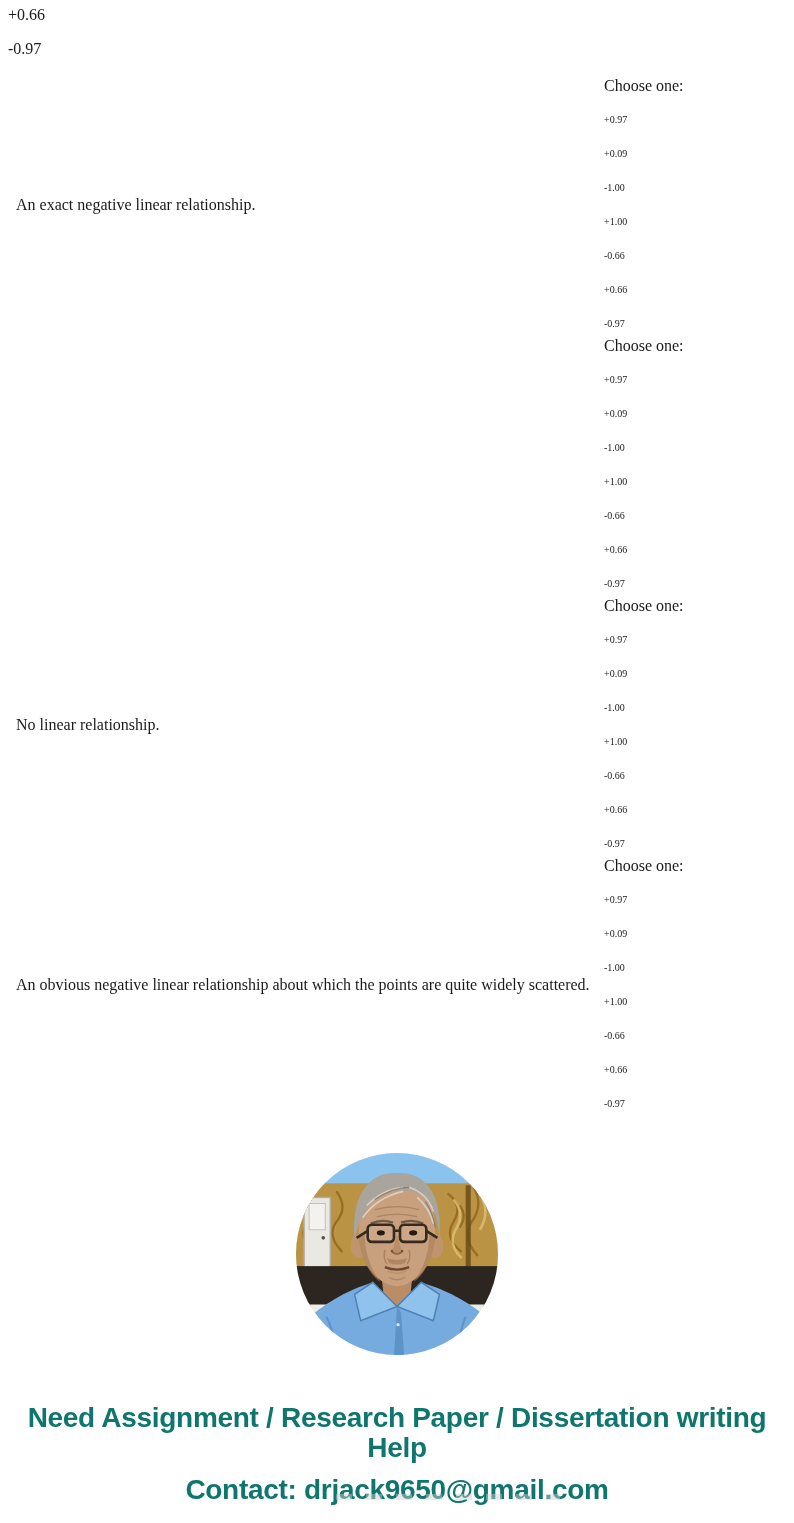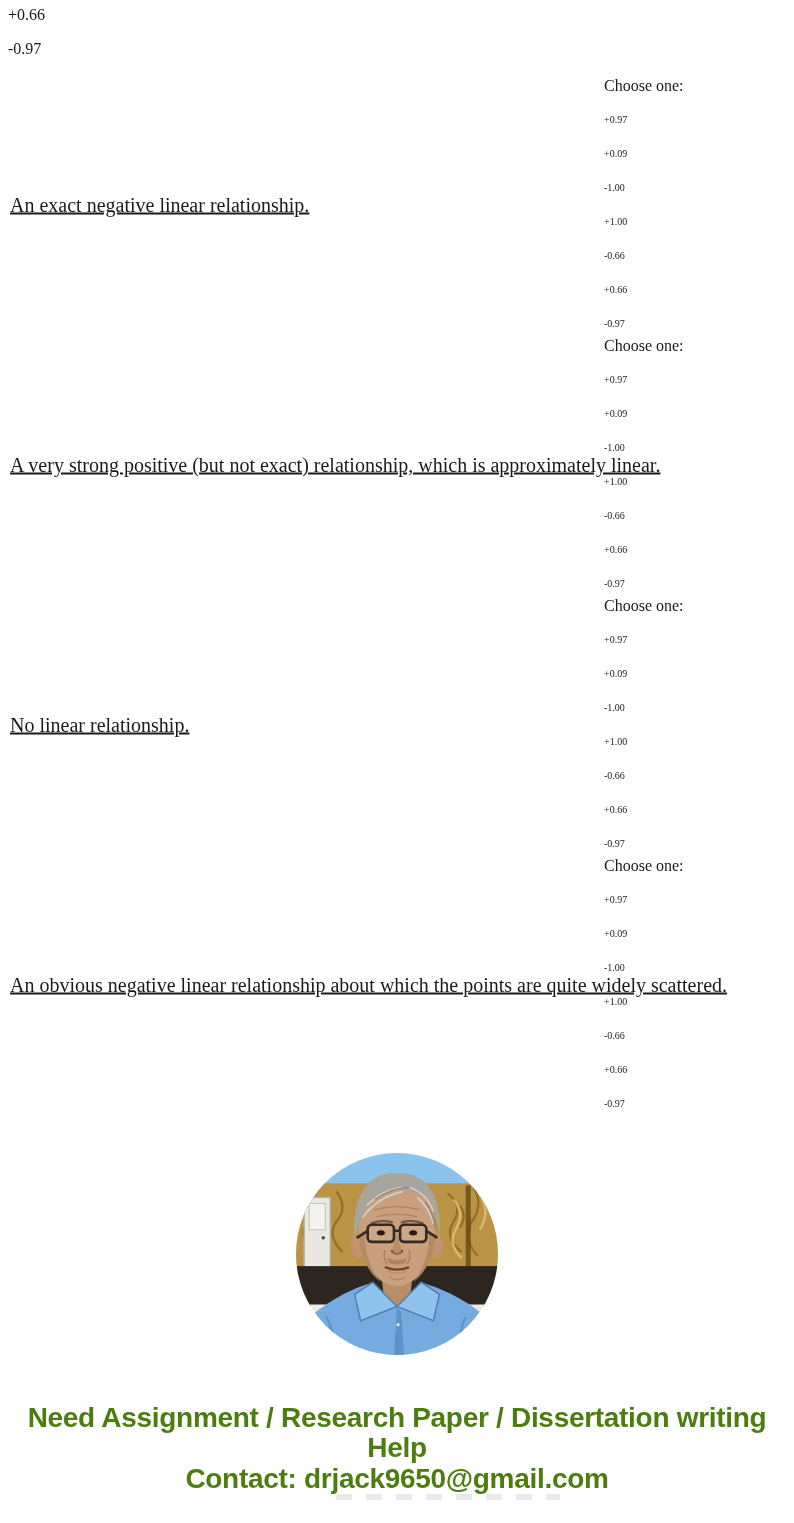--- a/index.html
+++ b/index.html
@@ -10,40 +10,40 @@
   }
   .page { position: absolute; inset: 0; background: #ffffff; }
 
   
   .stray { position: absolute; left: 8px; top: -2px; }
   .stray .opt-line { height: 34px; line-height: 34px; font-size: 16px; }
 
   
   .qrow { position: absolute; left: 0; width: 794px; height: 260px; }
   .qtext {
-    position: absolute; left: 10px; top: 50%; transform: translateY(-50%);
-    font-size: 20px; white-space: nowrap; text-decoration: underline;
+    position: absolute; left: 16px; top: 50%; transform: translateY(-50%);
+    font-size: 16px; white-space: nowrap;
   }
   .choices { position: absolute; left: 604px; top: 0; }
   .choose-label { height: 22px; line-height: 22px; font-size: 16px; }
   .optlist { margin-top: 6px; }
   .opt { height: 34px; line-height: 34px; font-size: 10px; cursor: pointer; }
 
   
   .avatar-wrap { position: absolute; left: 296px; top: 1153px; width: 202px; height: 202px; }
   .avatar-wrap svg { display: block; width: 202px; height: 202px; }
 
   
   .footer {
     position: absolute; left: 0; top: 1403px; width: 794px; text-align: center;
     font-family: "Liberation Sans", "DejaVu Sans", sans-serif;
-    font-weight: bold; color: #4d7c0f; letter-spacing: -0.3px;
+    font-weight: bold; color: #0f766e; letter-spacing: -0.3px;
   }
   .footer .heading { font-size: 28px; line-height: 30px; max-width: 762px; margin: 0 auto; }
-  .footer .contact { font-size: 28px; line-height: 30px; margin-top: 1px; }
+  .footer .contact { font-size: 28px; line-height: 30px; margin-top: 12px; }
 
   
   .artifact {
     position: absolute; left: 336px; top: 1494px; width: 224px; height: 6px;
     background: repeating-linear-gradient(90deg, #cfcfcf 0 16px, transparent 16px 30px);
     opacity: 0.45; filter: blur(0.6px);
   }
 </style>
 </head>
 <body>
@@ -65,21 +65,20 @@
         <div class="opt">-1.00</div>
         <div class="opt">+1.00</div>
         <div class="opt">-0.66</div>
         <div class="opt">+0.66</div>
         <div class="opt">-0.97</div>
       </div>
     </div>
   </div>
 
   <div class="qrow" style="top:335px">
-    <div class="qtext">A very strong positive (but not exact) relationship, which is approximately linear.</div>
     <div class="choices">
       <div class="choose-label">Choose one:</div>
       <div class="optlist">
         <div class="opt">+0.97</div>
         <div class="opt">+0.09</div>
         <div class="opt">-1.00</div>
         <div class="opt">+1.00</div>
         <div class="opt">-0.66</div>
         <div class="opt">+0.66</div>
         <div class="opt">-0.97</div>

